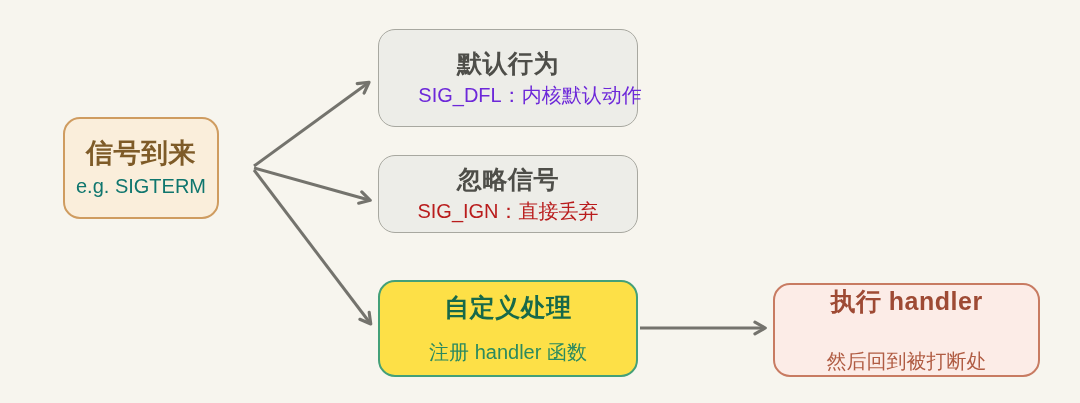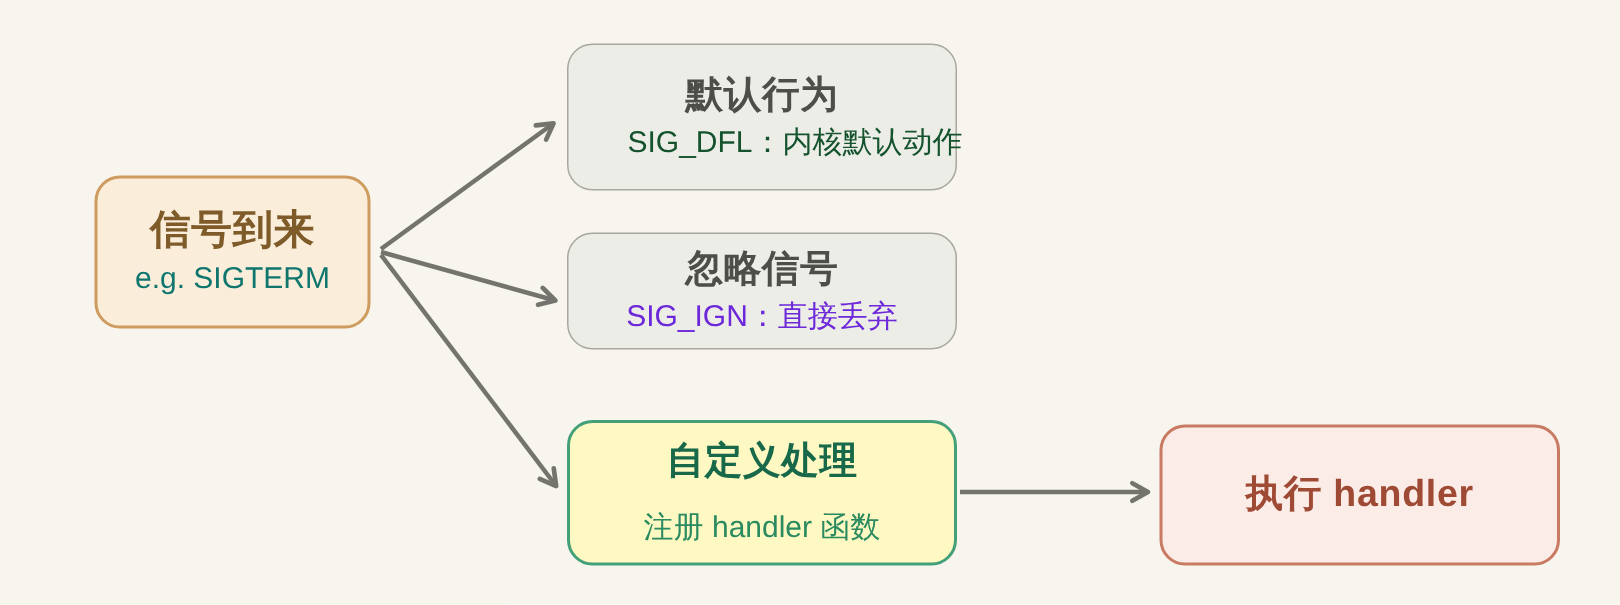--- a/index.html
+++ b/index.html
@@ -40,21 +40,21 @@
     line-height: 1.25;
     letter-spacing: 0.5px;
     white-space: nowrap;
   }
   .node .subtitle {
     font-size: 20px;
     line-height: 1.25;
     white-space: nowrap;
   }
   
-  .node-source  { left: 63px;  top: 117px; width: 184px; height: 102px; }
+  .node-source  { left: 63px;  top: 117px; width: 156px; height: 102px; }
   .node-source .title { font-size: 27px; }
   .node-default { left: 378px; top: 29px;  width: 260px; height: 98px; border-width: 1.5px; }
   .node-ignore  { left: 378px; top: 155px; width: 260px; height: 78px; border-width: 1.5px; }
   .node-custom  { left: 378px; top: 280px; width: 260px; height: 97px; }
   .node-handler { left: 773px; top: 283px; width: 267px; height: 94px; gap: 32px; }
 </style>
 </head>
 <body>
 
 <div class="canvas">
@@ -71,30 +71,31 @@
     <line x1="640" y1="328" x2="764" y2="328" stroke="#74736d" stroke-width="3" marker-end="url(#ah)" style="stroke: rgb(116, 115, 109);"></line>
   </svg>
 
   <div class="node node-source" style="background: rgb(250, 238, 219); border-color: rgb(207, 156, 96);">
     <div class="title" style="color: rgb(126, 91, 40);">信号到来</div>
     <div class="subtitle" style="color: #0f766e;">e.g. SIGTERM</div>
   </div>
 
   <div class="node node-default" style="background: rgb(237, 237, 232); border-color: rgb(168, 168, 160);">
     <div class="title" style="color: rgb(78, 78, 73);">默认行为</div>
-    <div class="subtitle" style="color: #14532d; margin-left: 44px;">SIG_DFL：内核默认动作</div>
+    <div class="subtitle" style="color: #6d28d9; margin-left: 44px;">SIG_DFL：内核默认动作</div>
   </div>
 
   <div class="node node-ignore" style="background: rgb(237, 237, 232); border-color: rgb(168, 168, 160);">
     <div class="title" style="color: rgb(78, 78, 73);">忽略信号</div>
-    <div class="subtitle" style="color: #6d28d9;">SIG_IGN：直接丢弃</div>
+    <div class="subtitle" style="color: #b91c1c;">SIG_IGN：直接丢弃</div>
   </div>
 
-  <div class="node node-custom" style="background: #fef9c3; border-color: rgb(68, 160, 120); align-items: center;">
+  <div class="node node-custom" style="background: #fde047; border-color: rgb(68, 160, 120); align-items: center;">
     <div class="title" style="color: rgb(23, 105, 74);">自定义处理</div>
     <div class="subtitle" style="color: rgb(43, 138, 95); margin-top: 14px;">注册 handler 函数</div>
   </div>
 
   <div class="node node-handler" style="background: rgb(252, 236, 231); border-color: rgb(200, 123, 98);">
     <div class="title" style="color: rgb(158, 74, 52);">执行 handler</div>
+    <div class="subtitle" style="color: rgb(176, 92, 67);">然后回到被打断处</div>
   </div>
 
 </div>
 
 </body></html>

